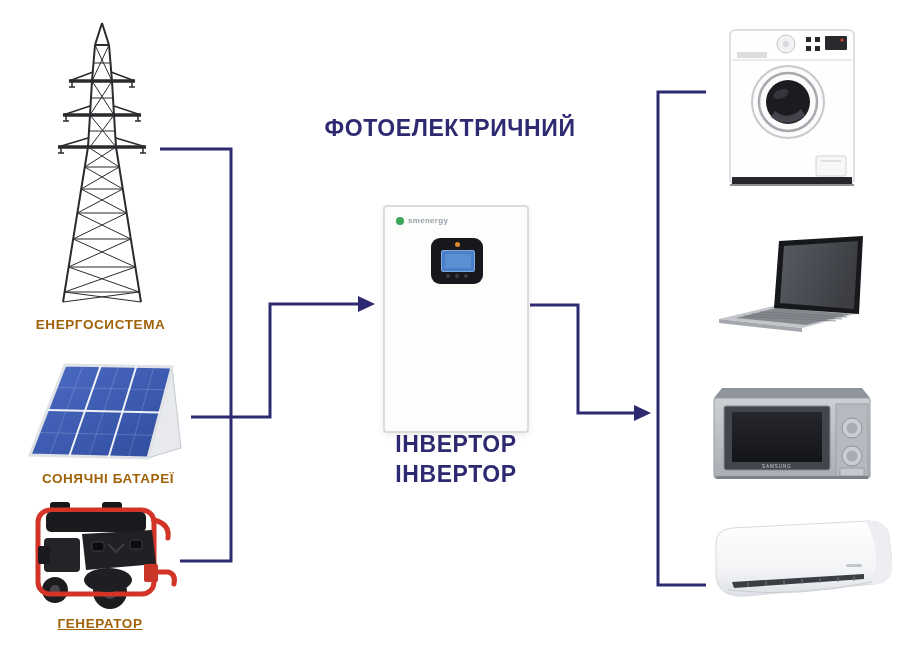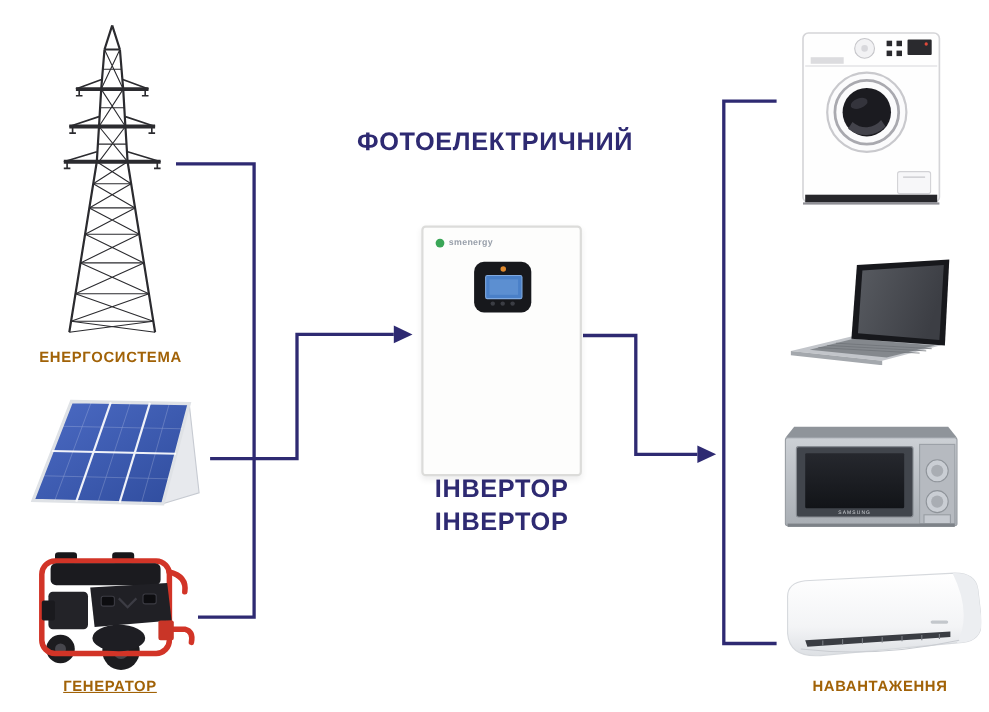--- a/index.html
+++ b/index.html
@@ -138,20 +138,21 @@
       </g>
       <g stroke="#ffffff" stroke-width="0.5" opacity="0.35">
         <line x1="55" y1="5.4" x2="21.6" y2="95.5"></line>
         <line x1="90.5" y1="6" x2="61" y2="96.5"></line>
         <line x1="126" y1="6.6" x2="100.5" y2="97.5"></line>
         <line x1="28.2" y1="27.5" x2="138" y2="29.8"></line>
         <line x1="10.7" y1="72.5" x2="126" y2="75.3"></line>
       </g>
     </svg>
   </div>
+  <div class="dev-label" style="left:23px;top:471px;width:170px;">СОНЯЧНІ БАТАРЕЇ</div>
 
   <div class="abs" style="left:30px;top:500px;width:150px;height:110px;">
     <svg viewBox="0 0 150 110" width="150" height="110">
       <circle cx="25" cy="90" r="13" fill="#1c1c1f"></circle>
         <circle cx="25" cy="90" r="5" fill="#46464c"></circle>
       <circle cx="80" cy="92" r="17" fill="#1c1c1f"></circle>
         <circle cx="80" cy="92" r="7" fill="#46464c"></circle>
       <rect x="20" y="2" width="20" height="10" rx="3" fill="#17171a"></rect>
       <rect x="72" y="2" width="20" height="10" rx="3" fill="#17171a"></rect>
       <rect x="8" y="10" width="116" height="84" rx="12" fill="none" stroke="#d23427" stroke-width="5"></rect>
@@ -264,15 +265,14 @@
         <line x1="104" y1="61.2" x2="104" y2="66"></line>
         <line x1="122" y1="60.2" x2="122" y2="65"></line>
         <line x1="140" y1="59.2" x2="140" y2="64"></line>
         <line x1="156" y1="58.4" x2="156" y2="63"></line>
       </g>
       <path d="M30,72 Q100,80 174,64" fill="none" stroke="#c9ccd1"></path>
       <rect x="148" y="46" width="16" height="3" rx="1.5" fill="#c3c7cc"></rect>
     </svg>
   </div>
 
-  <div class="dev-label" style="left:708px;top:616px;width:184px;">НАВАНТАЖЕННЯ</div>
 
 </div>
 
 </body></html>

